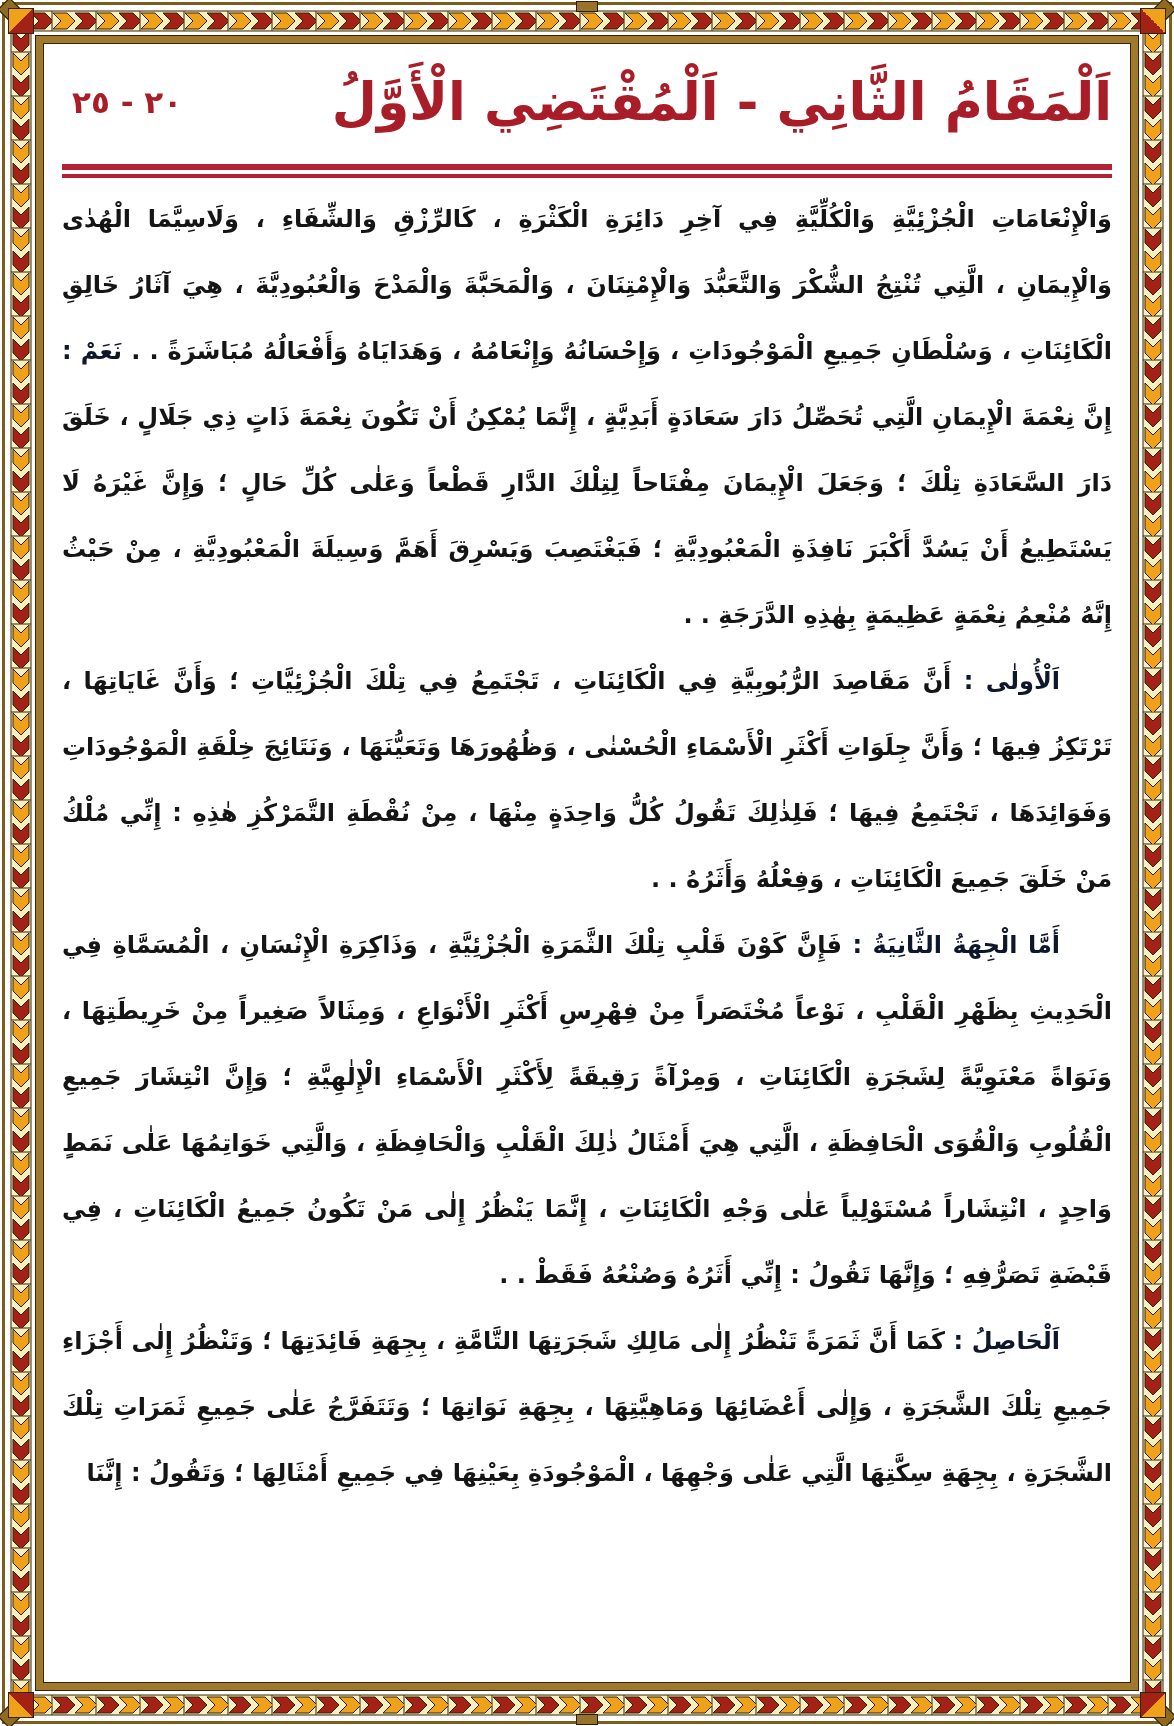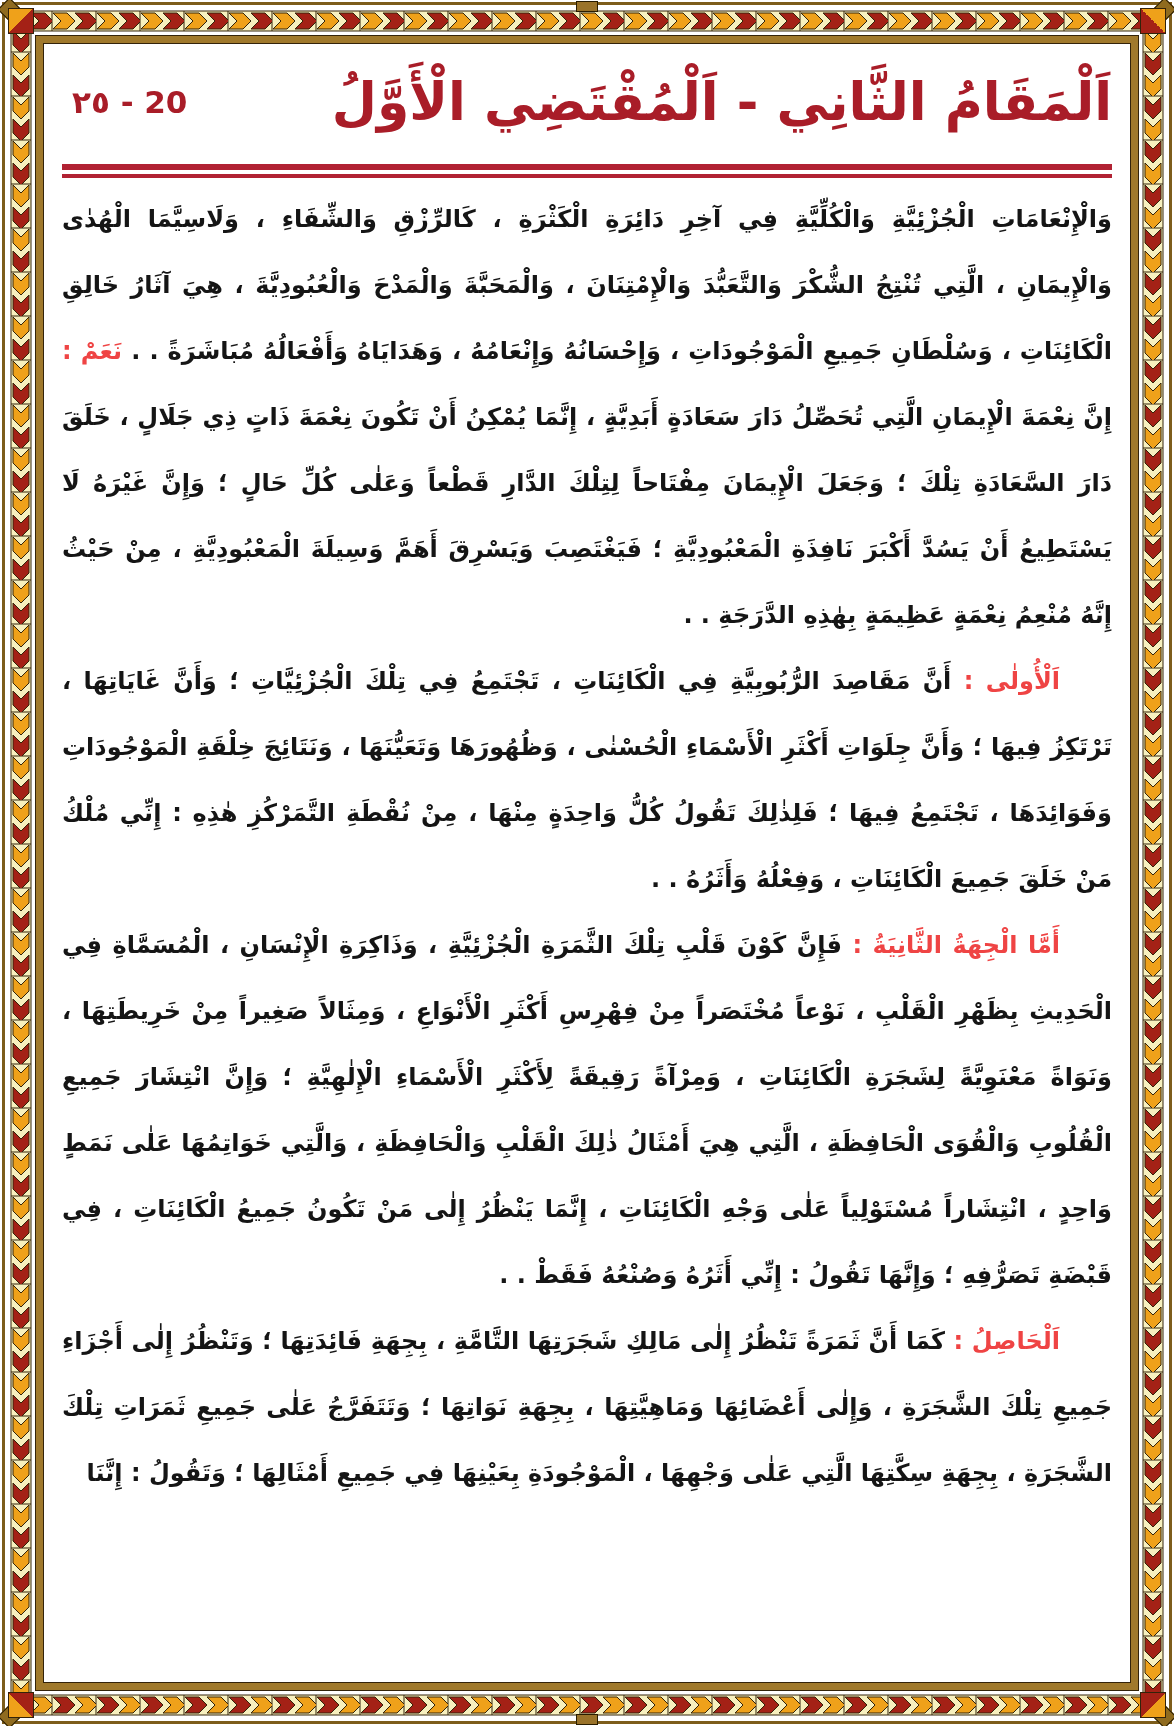--- a/index.html
+++ b/index.html
@@ -79,21 +79,21 @@
     margin-top:8px;
     max-height:1480px; overflow:hidden;
     text-align:justify;
     color:#151515;
     font-size:24px; font-weight:bold;
     line-height:66px;
   }
   .para { margin:0; }
   .para.indent { text-indent:52px; }
   .run { color:#151515; }
-  .run.red { color:#ef4444; }
+  .run.red { color:#0f172a; }
 </style>
 </head>
 <body>
 
 <div class="page">
 
   <div class="frame-outer">
     <div class="corner-finial cf-tl"></div>
     <div class="corner-finial cf-tr"></div>
     <div class="corner-finial cf-bl"></div>
@@ -158,21 +158,21 @@
   <div class="band-corner bc-bl"></div>
   <div class="band-corner bc-br"></div>
 
   <div class="bump bump-top"></div>
   <div class="bump bump-bottom"></div>
 
   <div class="frame-inner"></div>
 
   <div class="content">
     <div class="header">
-      <div class="page-number">20 - ٢٥</div>
+      <div class="page-number">٢٠ - ٢٥</div>
       <h1 class="page-title">اَلْمَقَامُ الثَّانِي - اَلْمُقْتَضِي الْأَوَّلُ</h1>
     </div>
 
     <div class="title-rule">
       <div class="rule-line rule-thick"></div>
       <div class="rule-line rule-thin"></div>
     </div>
 
     <div class="text-body">
         <p class="para"><span class="run">وَالْإِنْعَامَاتِ الْجُزْئِيَّةِ وَالْكُلِّيَّةِ فِي آخِرِ دَائِرَةِ الْكَثْرَةِ ، كَالرِّزْقِ وَالشِّفَاءِ ، وَلَاسِيَّمَا الْهُدٰى وَالْإِيمَانِ ، الَّتِي تُنْتِجُ الشُّكْرَ وَالتَّعَبُّدَ وَالْإِمْتِنَانَ ، وَالْمَحَبَّةَ وَالْمَدْحَ وَالْعُبُودِيَّةَ ، هِيَ آثَارُ خَالِقِ الْكَائِنَاتِ ، وَسُلْطَانِ جَمِيعِ الْمَوْجُودَاتِ ، وَإِحْسَانُهُ وَإِنْعَامُهُ ، وَهَدَايَاهُ وَأَفْعَالُهُ مُبَاشَرَةً . . </span><span class="run red">نَعَمْ : </span><span class="run">إِنَّ نِعْمَةَ الْإِيمَانِ الَّتِي تُحَصِّلُ دَارَ سَعَادَةٍ أَبَدِيَّةٍ ، إِنَّمَا يُمْكِنُ أَنْ تَكُونَ نِعْمَةَ ذَاتٍ ذِي جَلَالٍ ، خَلَقَ دَارَ السَّعَادَةِ تِلْكَ ؛ وَجَعَلَ الْإِيمَانَ مِفْتَاحاً لِتِلْكَ الدَّارِ قَطْعاً وَعَلٰى كُلِّ حَالٍ ؛ وَإِنَّ غَيْرَهُ لَا يَسْتَطِيعُ أَنْ يَسُدَّ أَكْبَرَ نَافِذَةِ الْمَعْبُودِيَّةِ ؛ فَيَغْتَصِبَ وَيَسْرِقَ أَهَمَّ وَسِيلَةَ الْمَعْبُودِيَّةِ ، مِنْ حَيْثُ إِنَّهُ مُنْعِمُ نِعْمَةٍ عَظِيمَةٍ بِهٰذِهِ الدَّرَجَةِ . .</span></p>

